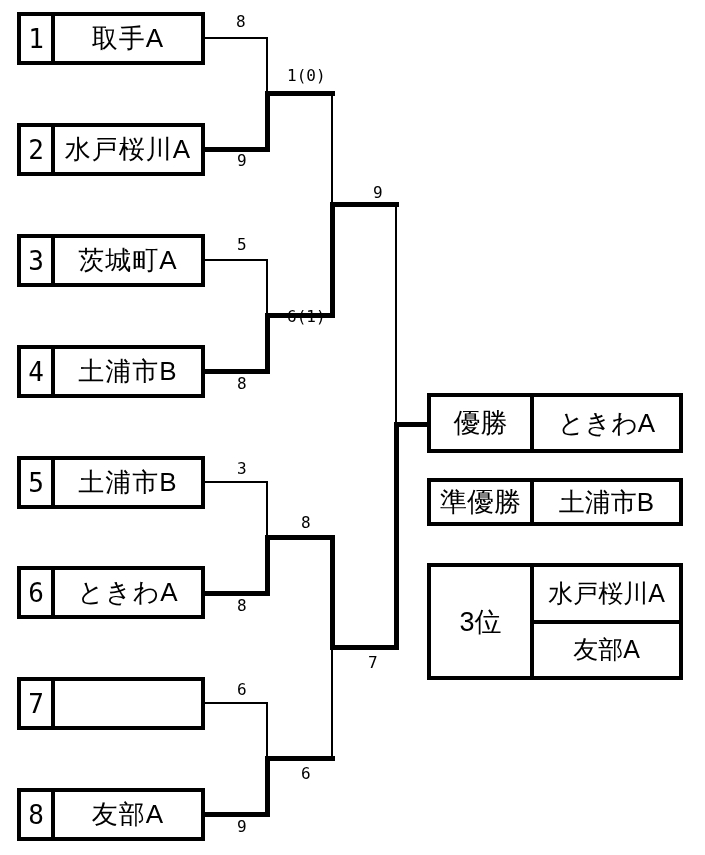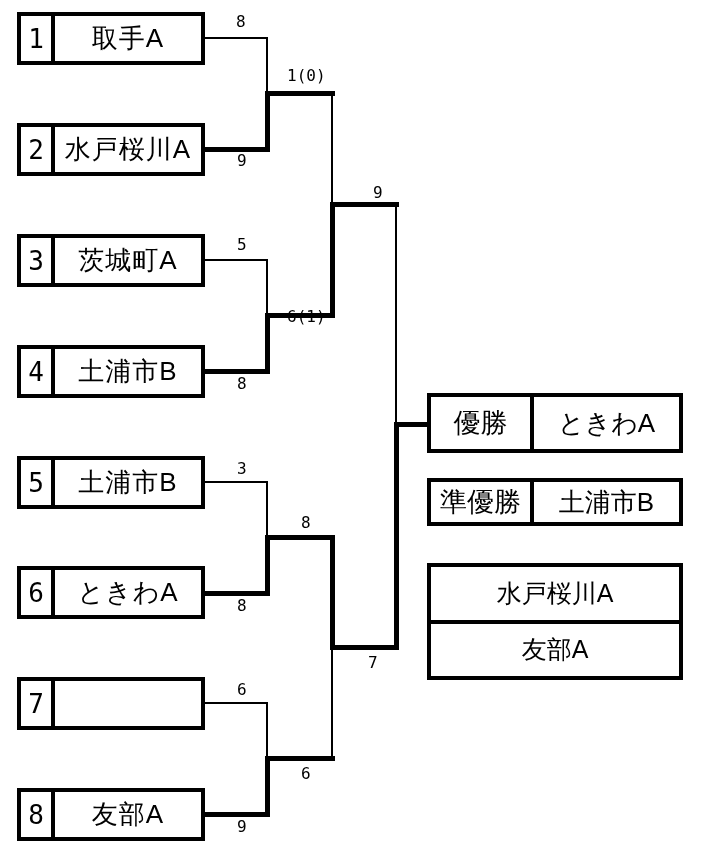--- a/index.html
+++ b/index.html
@@ -198,19 +198,20 @@
     <div class="result-label">優勝</div>
     <div class="result-name">ときわA</div>
   </div>
 
   <div class="result-box" style="top:478px;height:48px">
     <div class="result-label">準優勝</div>
     <div class="result-name">土浦市B</div>
   </div>
 
   <div class="result-box" style="top:563px;height:117px">
+    <div class="result-label">3位</div>
     <div class="third-col">
       <div class="third-cell first">水戸桜川A</div>
       <div class="third-cell">友部A</div>
     </div>
   </div>
 
 </div>
 
 </body></html>

